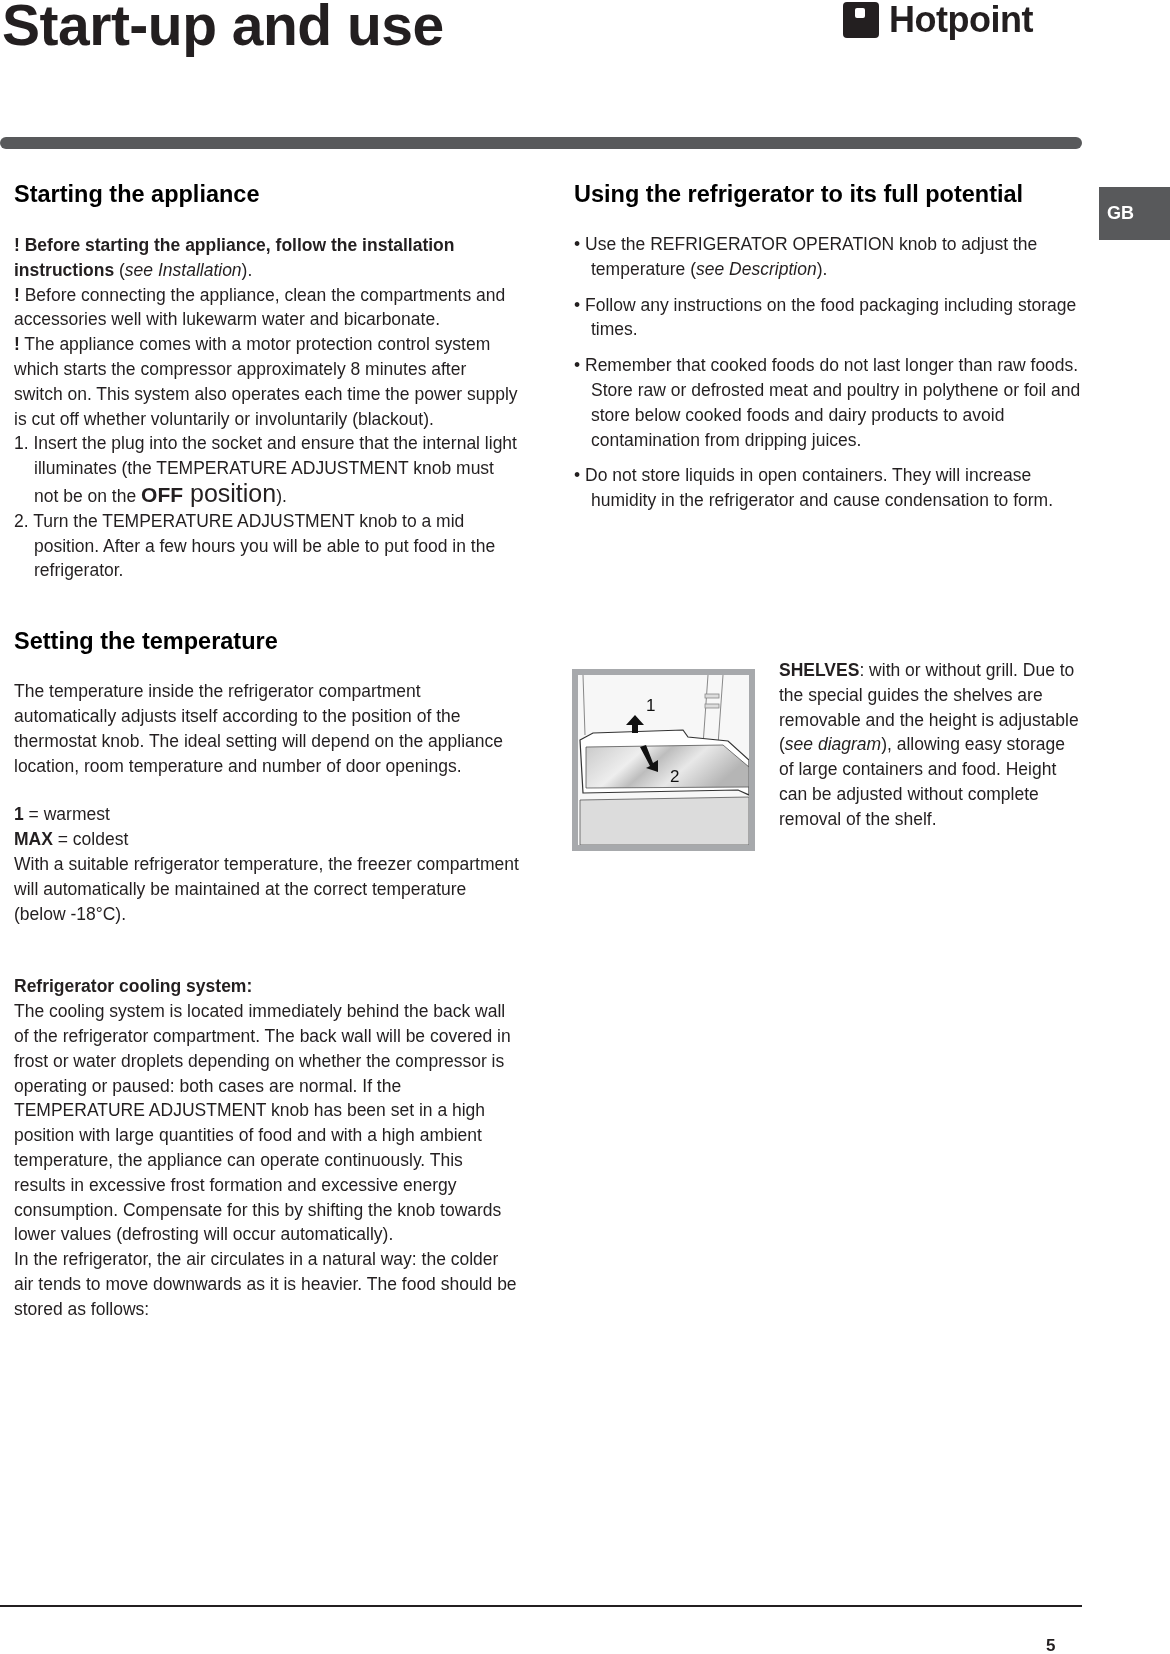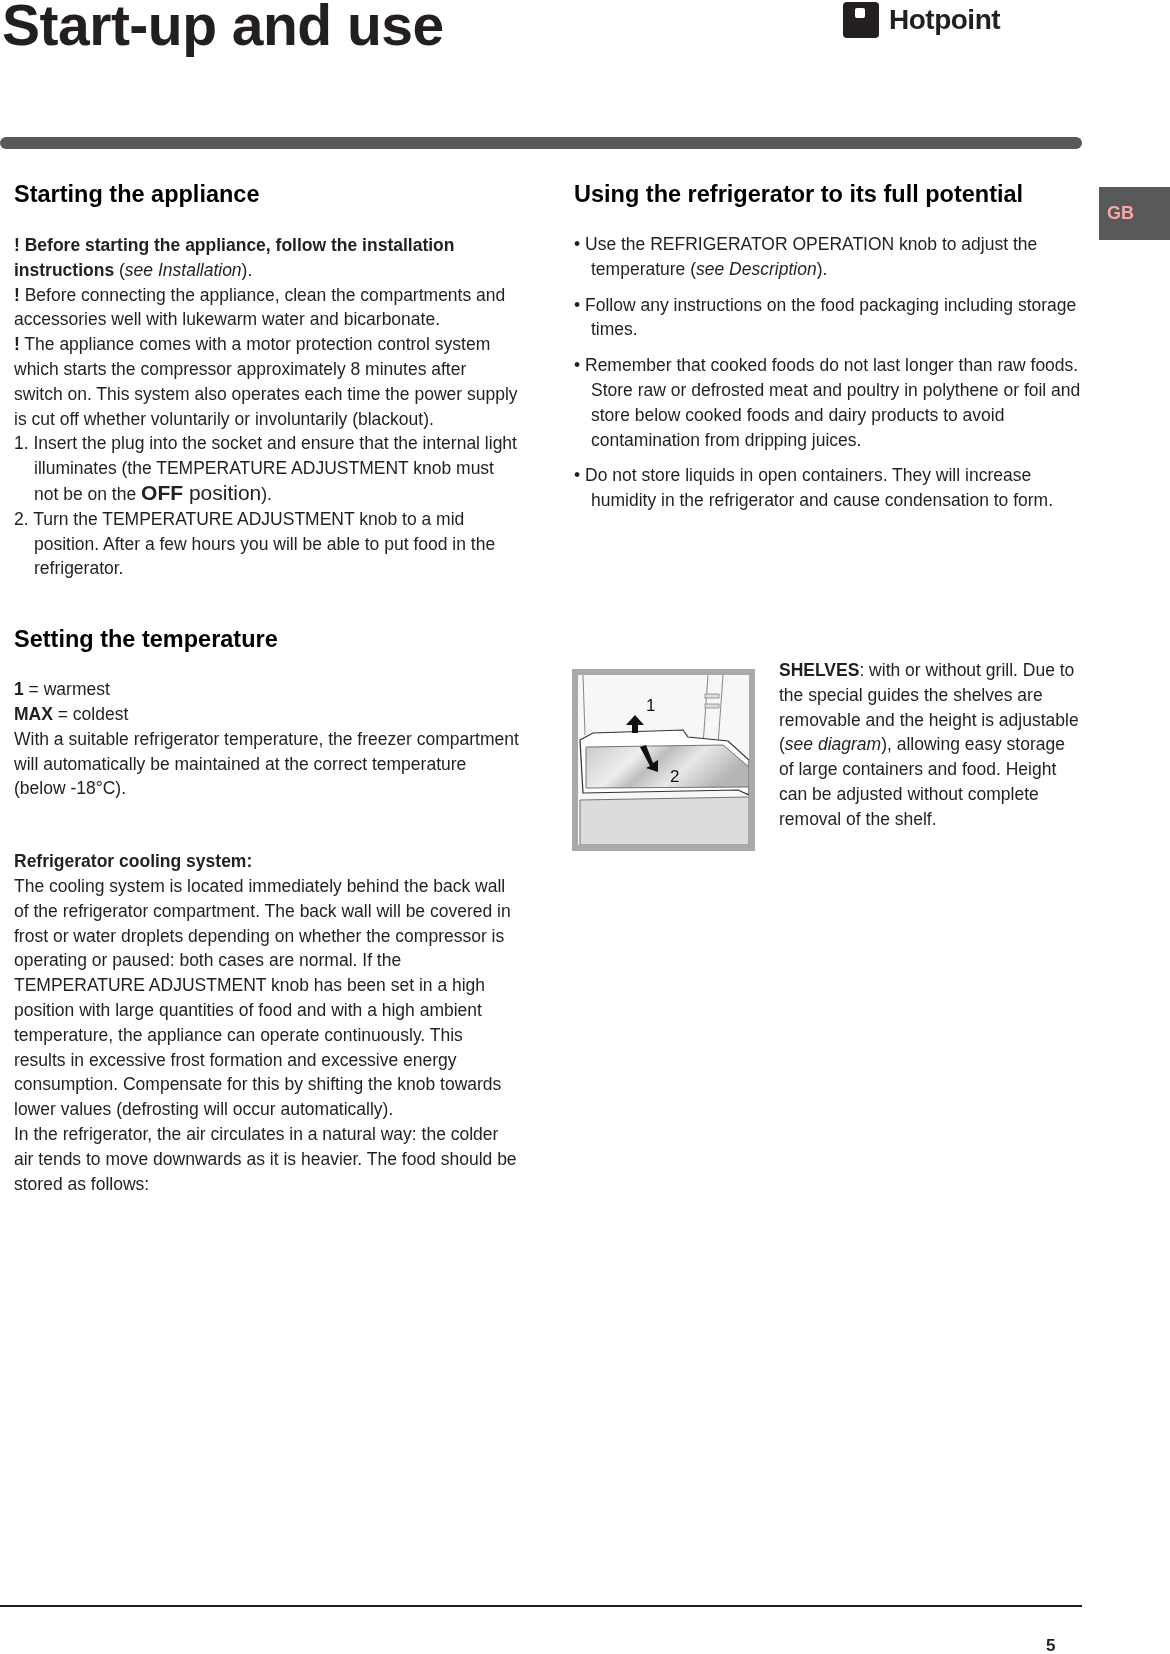--- a/index.html
+++ b/index.html
@@ -4,36 +4,36 @@
   <style>
     * { box-sizing: border-box; margin: 0; padding: 0; }
     html, body { width: 1170px; height: 1654px; background: #ffffff; overflow: hidden; }
     body { position: relative; font-family: "Liberation Sans", sans-serif; color: #231f20; }
 
     .page-title { position: absolute; left: 2px; top: -8px; font-size: 57px; font-weight: bold; letter-spacing: -0.5px; color: #231f20; }
 
     .logo { position: absolute; left: 843px; top: 2px; display: flex; align-items: center; }
     .logo-mark { width: 36px; height: 36px; background: #231f20; border-radius: 4px; position: relative; margin-right: 10px; }
     .logo-mark::after { content: ""; position: absolute; left: 12px; top: 6px; width: 10px; height: 10px; background: #fff; border-radius: 2px; }
-    .logo-text { font-size: 28px; font-weight: bold; letter-spacing: -0.5px; color: #231f20; line-height: 1; }
+    .logo-text { font-size: 36px; font-weight: bold; letter-spacing: -0.5px; color: #231f20; line-height: 1; }
 
     .header-bar { position: absolute; left: 0; top: 137px; width: 1082px; height: 12px; background: #58595b; border-radius: 6px; }
 
-    .lang-tab { position: absolute; left: 1099px; top: 187px; width: 71px; height: 53px; background: #58595b; color: #fca5a5; font-weight: bold; font-size: 18px; padding: 16px 0 0 8px; }
+    .lang-tab { position: absolute; left: 1099px; top: 187px; width: 71px; height: 53px; background: #58595b; color: #ffffff; font-weight: bold; font-size: 18px; padding: 16px 0 0 8px; }
 
     .col { position: absolute; font-size: 17.5px; line-height: 24.8px; color: #231f20; }
     .col-left { left: 14px; top: 180px; width: 505px; }
     .col-right { left: 574px; top: 180px; width: 510px; }
 
     h2 { font-size: 23.5px; font-weight: bold; line-height: 28px; color: #000; }
     .b { font-weight: bold; }
     .i { font-style: italic; }
     .bang { font-weight: bold; }
     .off { font-weight: bold; font-size: 21px; }
-    .big { font-size: 21px; }
+    .big { font-size: 25px; }
 
     .num-item { padding-left: 20px; text-indent: -20px; }
     .bullet { padding-left: 17px; text-indent: -17px; margin-bottom: 11px; }
 
     .shelf-fig { position: absolute; left: 572px; top: 669px; width: 183px; height: 182px; background: #a7a9ac; padding: 6px; }
     .shelf-inner { width: 100%; height: 100%; background: #f6f6f6; position: relative; overflow: hidden; }
     .shelf-text { position: absolute; left: 779px; top: 658px; width: 300px; font-size: 17.5px; line-height: 24.8px; color: #231f20; }
 
     .footer-rule { position: absolute; left: 0; top: 1605px; width: 1082px; height: 2px; background: #231f20; }
     .page-number { position: absolute; left: 1046px; top: 1636px; font-size: 17px; font-weight: bold; }
@@ -63,20 +63,21 @@
   </p>
   <p>
     <span class="bang">!</span><span> The appliance comes with a motor protection control system which starts the compressor approximately 8 minutes after switch on. This system also operates each time the power supply is cut off whether voluntarily or involuntarily (blackout).</span>
   </p>
   <p class="num-item">
     <span>1. Insert the plug into the socket and ensure that the internal light illuminates (the TEMPERATURE ADJUSTMENT knob must not be on the </span><span class="off">OFF</span><span class="big"> position</span><span>).</span>
   </p>
   <p class="num-item">2. Turn the TEMPERATURE ADJUSTMENT knob to a mid position. After a few hours you will be able to put food in the refrigerator.</p>
 
   <h2 style="margin-top:44px;margin-bottom:24px;">Setting the temperature</h2>
+  <p style="margin-bottom:24px;">The temperature inside the refrigerator compartment automatically adjusts itself according to the position of the thermostat knob. The ideal setting will depend on the appliance location, room temperature and number of door openings.</p>
   <p><span class="b">1</span><span> = warmest</span></p>
   <p><span class="b">MAX</span><span> = coldest</span></p>
   <p style="margin-bottom:48px;">With a suitable refrigerator temperature, the freezer compartment will automatically be maintained at the correct temperature (below -18°C).</p>
 
   <p class="b">Refrigerator cooling system:</p>
   <p>The cooling system is located immediately behind the back wall of the refrigerator compartment. The back wall will be covered in frost or water droplets depending on whether the compressor is operating or paused: both cases are normal. If the TEMPERATURE ADJUSTMENT knob has been set in a high position with large quantities of food and with a high ambient temperature, the appliance can operate continuously. This results in excessive frost formation and excessive energy consumption. Compensate for this by shifting the knob towards lower values (defrosting will occur automatically).</p>
   <p>In the refrigerator, the air circulates in a natural way: the colder air tends to move downwards as it is heavier. The food should be stored as follows:</p>
 </div>
 
 <div class="col col-right">

